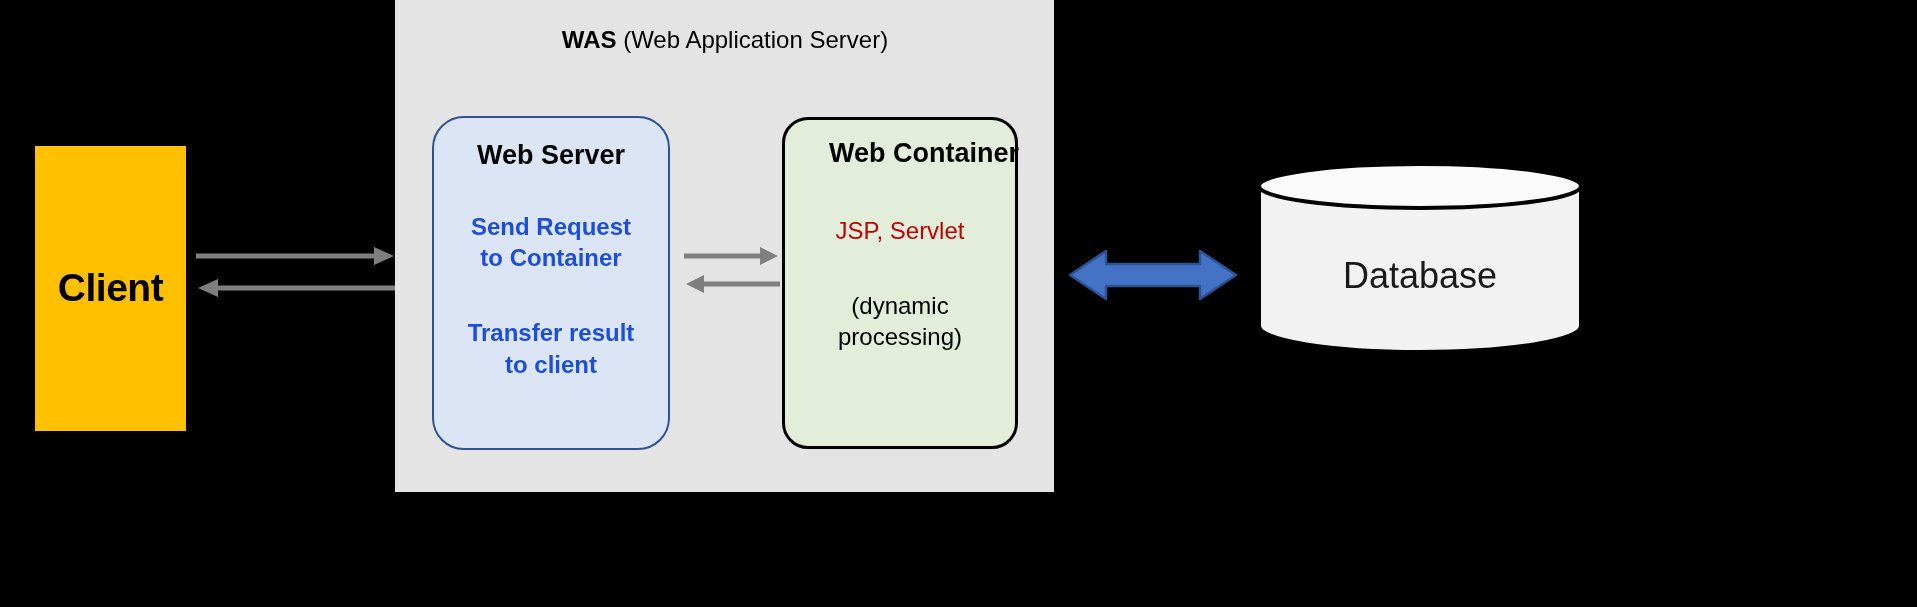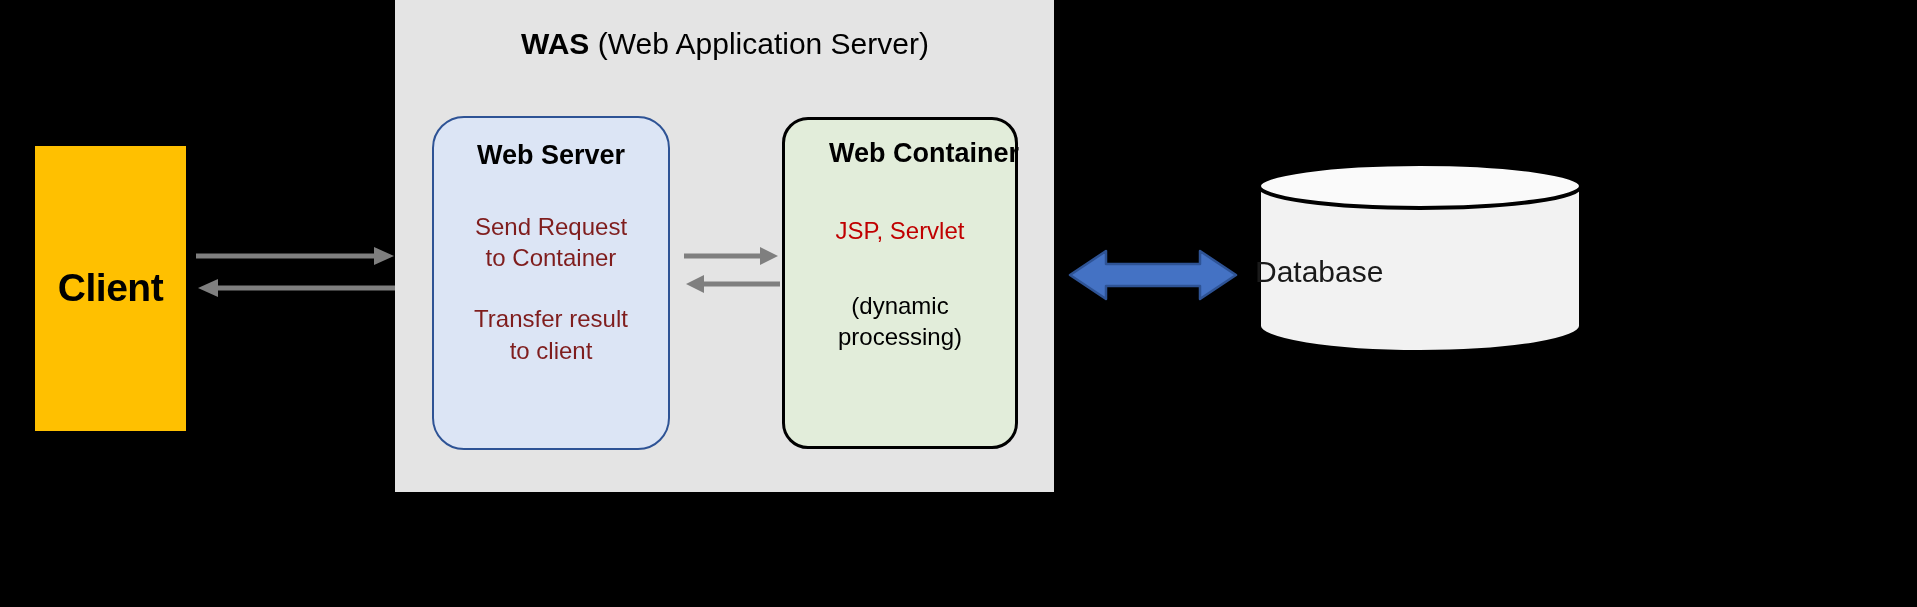--- a/index.html
+++ b/index.html
@@ -61,21 +61,21 @@
     height: 492px;
     background: #E4E4E4;
   }
   #was-title {
     position: absolute;
     left: 0;
     top: 26px;
     width: 660px;
     text-align: center;
     color: #000000;
-    font-size: 30px;
+    font-size: 24px;
     line-height: 1.2;
     white-space: nowrap;
   }
   #was-title .bold { font-weight: bold; }
   #was-title .reg  { font-weight: 400; }
 
   
   #web-server-box {
     position: absolute;
     left: 432px;
@@ -93,29 +93,29 @@
   }
   #web-server-title {
     color: #000000;
     font-size: 27px;
     font-weight: bold;
     margin-top: 22px;
     text-align: center;
     white-space: nowrap;
   }
   .ws-para {
-    color: #7f1d1d;
-    font-size: 24px;
-    font-weight: 400;
+    color: #1d4ed8;
+    font-size: 24px;
+    font-weight: 700;
     line-height: 1.3;
     text-align: center;
     white-space: pre-line;
   }
   #ws-para-1 { margin-top: 40px; }
-  #ws-para-2 { margin-top: 30px; }
+  #ws-para-2 { margin-top: 44px; }
 
   
   #web-container-box {
     position: absolute;
     left: 782px;
     top: 117px;
     width: 236px;
     height: 332px;
     background: #E2EDDA;
     border: 3px solid #000000;
@@ -158,22 +158,23 @@
   
   #db-link-arrow { position: absolute; left: 1066px; top: 245px; }
 
   
   #database-cylinder { position: absolute; left: 1255px; top: 162px; }
   #database-label {
     position: absolute;
     left: 1255px;
     top: 255px;
     width: 330px;
+    text-align: center;
     color: #1A1A1A;
-    font-size: 30px;
+    font-size: 36px;
     font-weight: 400;
     white-space: nowrap;
   }
 </style>
 </head>
 <body>
 
 <div id="stage">
 
   <div id="client-box">

